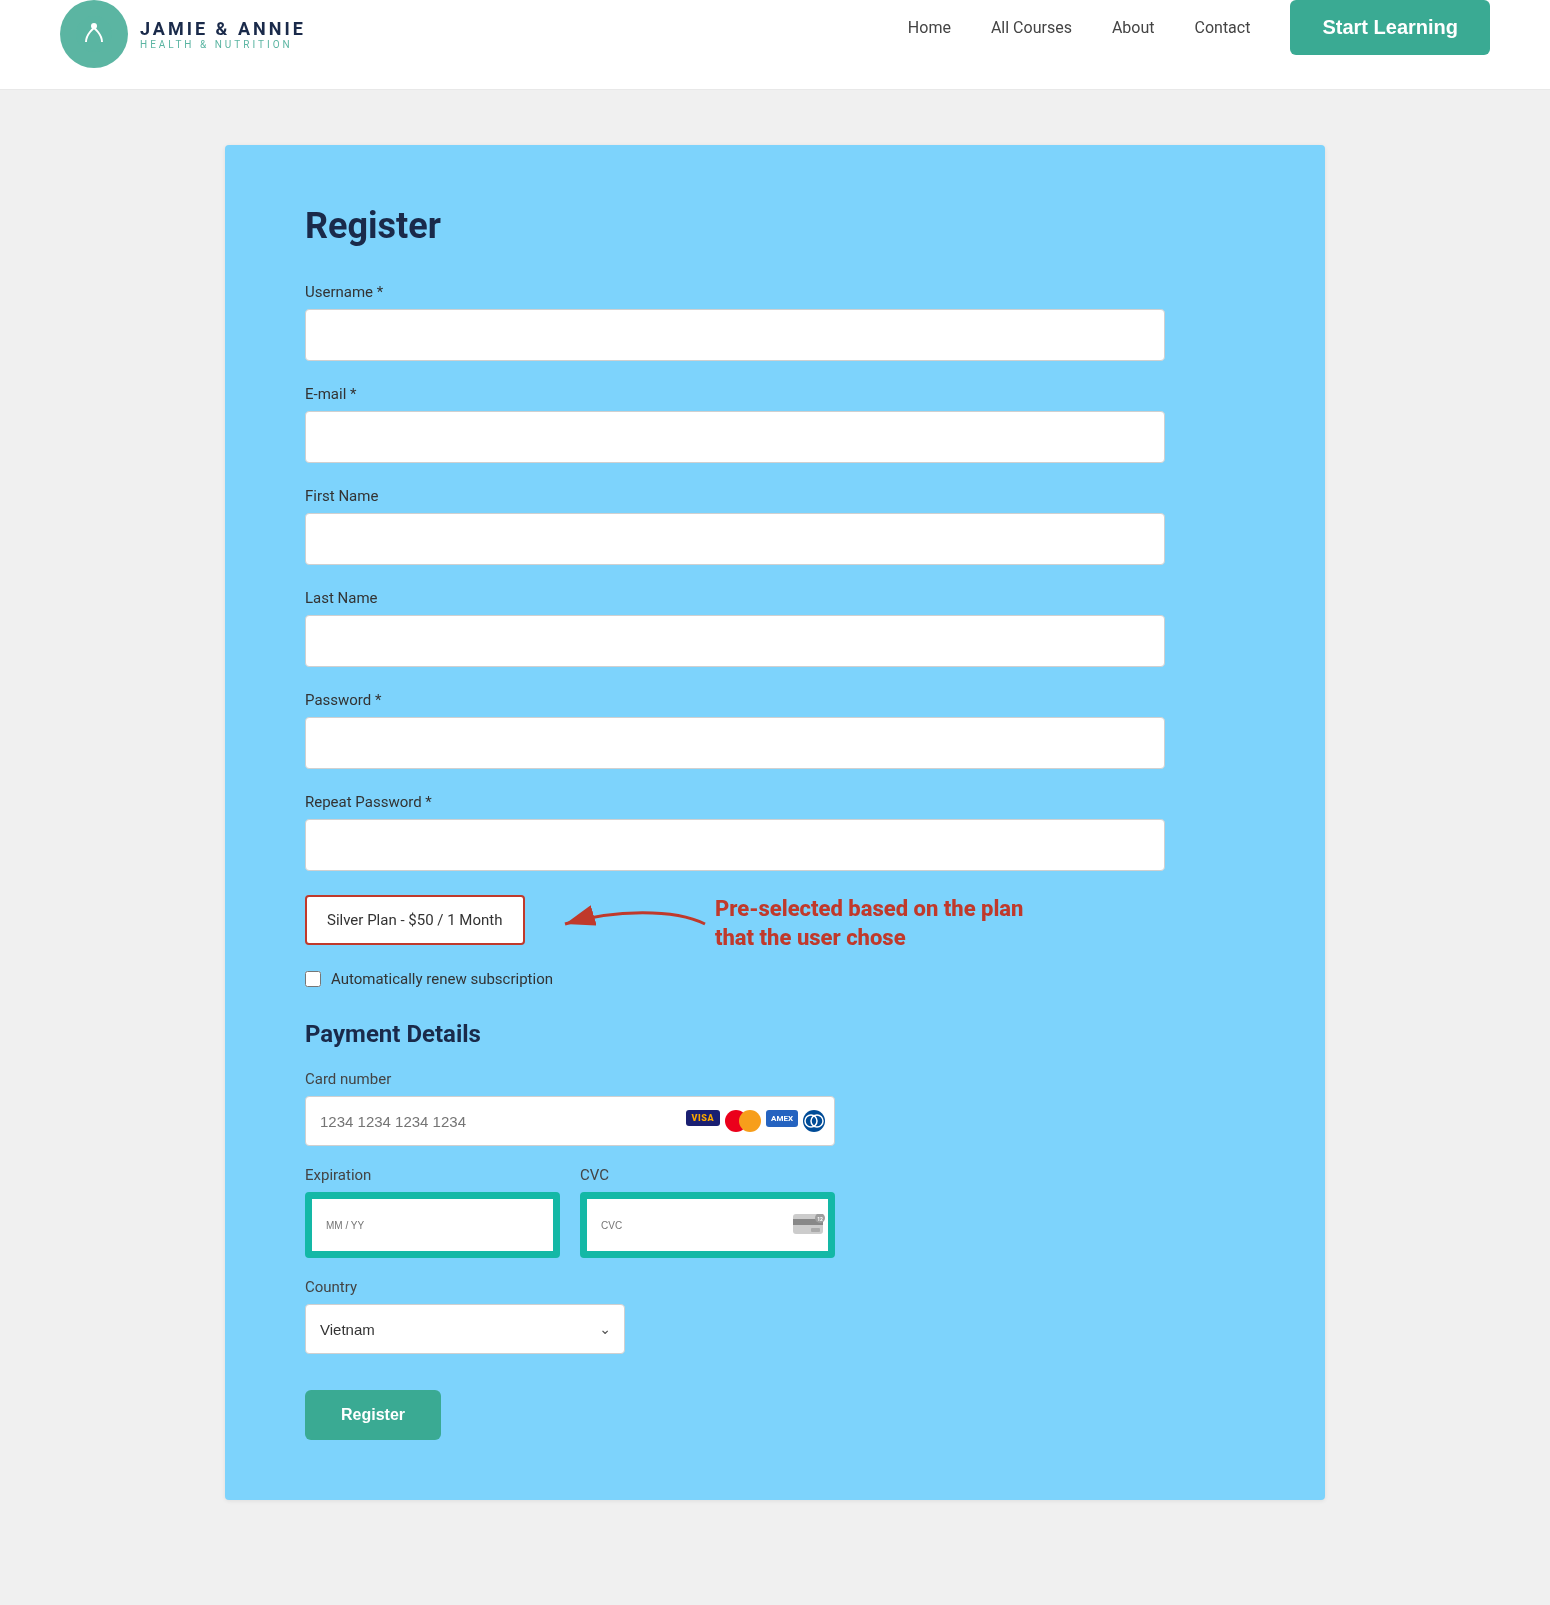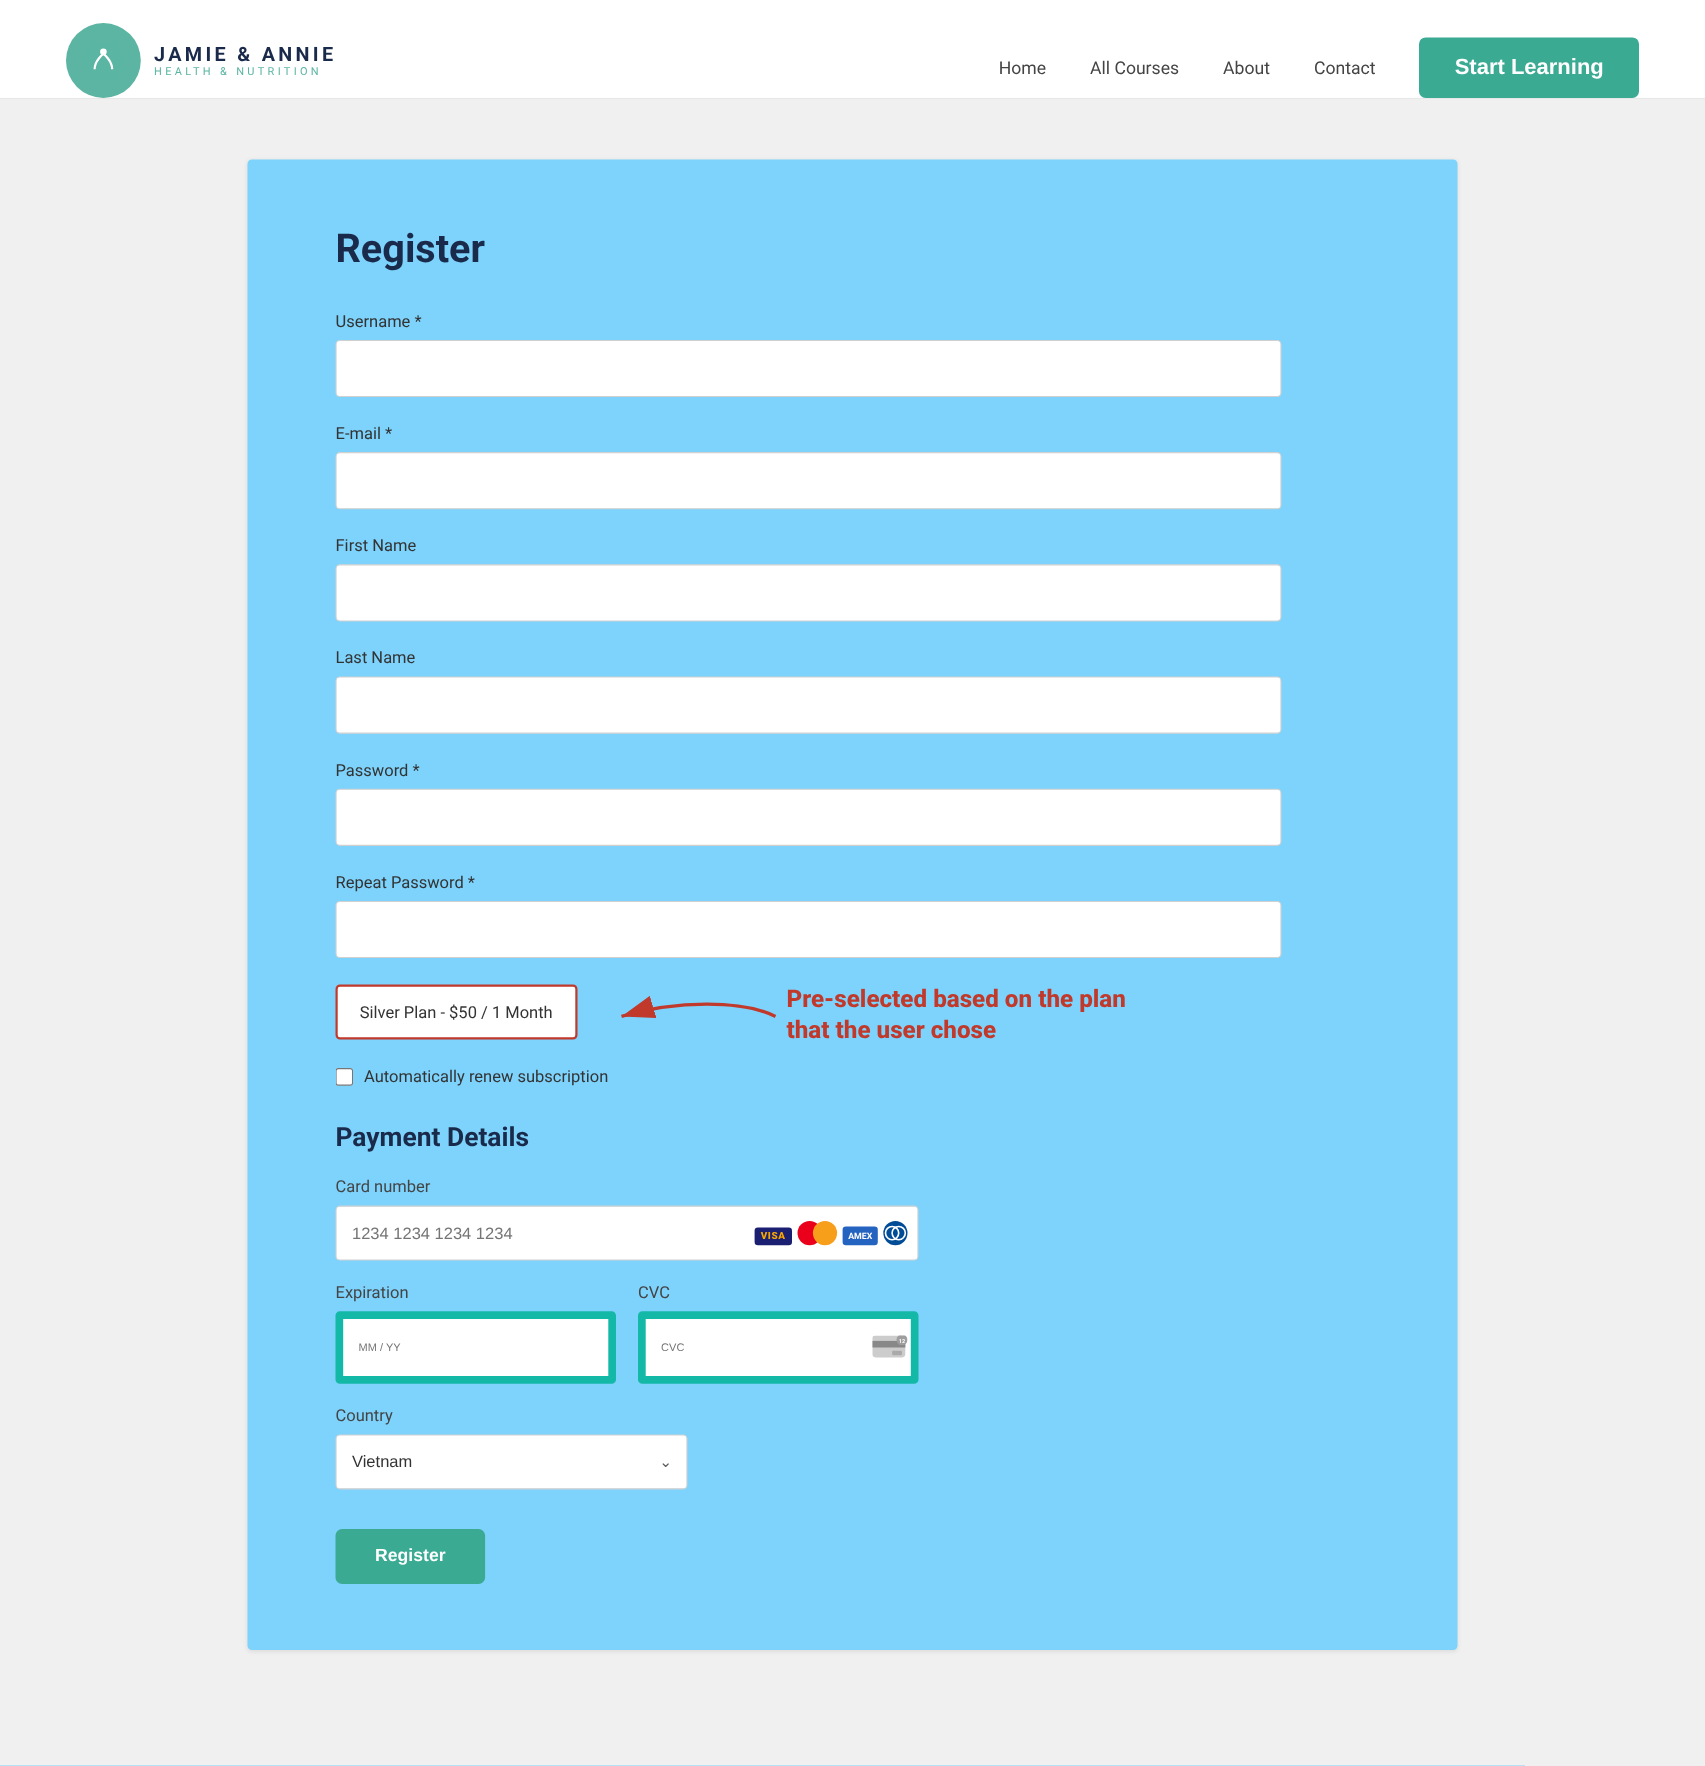--- a/index.html
+++ b/index.html
@@ -15,21 +15,21 @@
       color: #333;
     }
 
     
     .header {
       background: #ffffff;
       border-bottom: 1px solid #e8e8e8;
       padding: 0 60px;
       height: 90px;
       display: flex;
-      align-items: flex-end;
+      align-items: flex-start;
       justify-content: space-between;
     }
 
     .logo-area {
       display: flex;
       align-items: center;
       gap: 12px;
       cursor: pointer;
     }
 
@@ -239,21 +239,21 @@
       outline: none;
       background: #fff;
     }
 
     .card-icons {
       position: absolute;
       right: 10px;
       top: 50%;
       transform: translateY(-50%);
       display: flex;
-      align-items: flex-end;
+      align-items: flex-start;
       gap: 5px;
     }
 
     .card-icon-visa {
       background: #1a1f71;
       color: #f7a600;
       font-size: 9px;
       font-weight: 900;
       padding: 3px 6px;
       border-radius: 3px;

